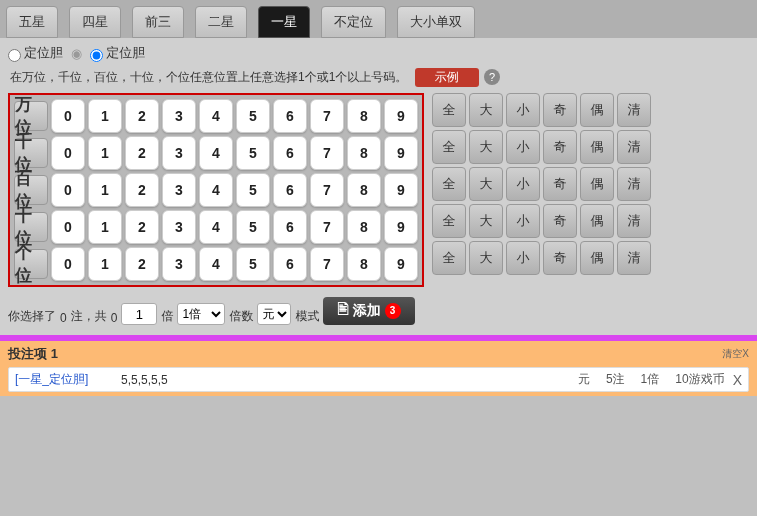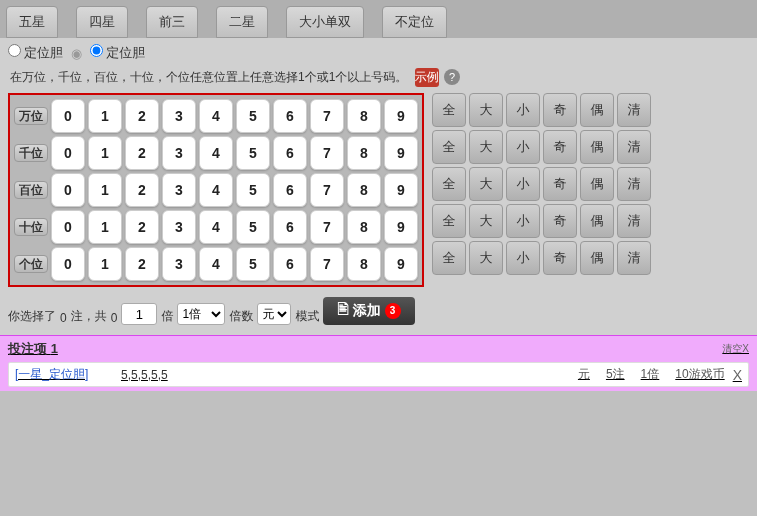--- a/index.html
+++ b/index.html
@@ -10,21 +10,21 @@
       font-family: 'Microsoft YaHei', SimHei, sans-serif;
       font-size: 13px;
       overflow: hidden;
     }
 
     
     .tab-bar {
       display: flex;
       background: #b0b0b0;
       padding: 6px 6px 0 6px;
-      gap: 18px;
+      gap: 11px;
       align-items: flex-end;
     }
     .tab-btn {
       padding: 6px 12px;
       border-radius: 4px 4px 0 0;
       border: 1px solid #999;
       background: linear-gradient(to bottom, #d8d8d8, #c0c0c0);
       color: #333;
       cursor: pointer;
       font-size: 13px;
@@ -57,40 +57,40 @@
 
     
     .mode-row {
       display: flex;
       align-items: center;
       gap: 8px;
       margin-bottom: 6px;
     }
     .radio-label {
       display: flex;
-      align-items: flex-start;
+      align-items: flex-end;
       gap: 3px;
       cursor: pointer;
       font-size: 13px;
       color: #333;
     }
     .radio-label input[type=radio] { cursor: pointer; }
 
     
     .desc-text {
       font-size: 12px;
       color: #333;
       margin-bottom: 6px;
       padding-left: 2px;
     }
     .example-btn {
       display: inline-block;
       background: #c0392b;
       color: white;
-      padding: 1px 0;
+      padding: 1px 20px;
       border-radius: 3px;
       font-size: 12px;
       cursor: pointer;
       margin-left: 4px;
     }
     .help-icon {
       display: inline-block;
       background: #888;
       color: white;
       border-radius: 50%;
@@ -118,28 +118,28 @@
     }
     .grid-row {
       display: flex;
       align-items: center;
       gap: 3px;
       margin-bottom: 3px;
     }
     .grid-row:last-child { margin-bottom: 0; }
     .row-label {
       width: 34px;
-      height: 18px;
+      height: 30px;
       background: linear-gradient(to bottom, #d8d8d8, #b8b8b8);
       border: 1px solid #999;
       border-radius: 4px;
       display: flex;
       align-items: center;
       justify-content: center;
-      font-size: 12px;
+      font-size: 17px;
       color: #333;
       font-weight: bold;
       cursor: pointer;
     }
     .num-btn {
       width: 34px;
       height: 34px;
       background: white;
       border: 1px solid #ccc;
       border-radius: 6px;
@@ -226,24 +226,23 @@
       width: 16px;
       height: 16px;
       font-size: 10px;
       text-align: center;
       line-height: 16px;
       font-weight: bold;
     }
 
     
     .bet-list-area {
-      background: #f0abfc;
-      border-top: 1px solid #d946ef;
+      background: #fdba74;
+      border-top: 6px solid #d946ef;
       padding: 4px 8px;
-      text-decoration: underline;
     }
     .bet-list-header {
       display: flex;
       justify-content: space-between;
       align-items: center;
       margin-bottom: 4px;
     }
     .bet-list-title {
       font-size: 13px;
       font-weight: bold;
@@ -292,22 +291,23 @@
     }
   </style>
 </head>
 <body>
 
 <div class="tab-bar">
   <button class="tab-btn">五星</button>
   <button class="tab-btn">四星</button>
   <button class="tab-btn">前三</button>
   <button class="tab-btn">二星</button>
+  <button class="tab-btn active">一星</button>
+  <button class="tab-btn">不定位</button>
   <button class="tab-btn">大小单双</button>
-  <button class="tab-btn">不定位</button>
 </div>
 
 <div class="main-area">
 
   <div class="mode-row">
     <label class="radio-label">
       <input type="radio" name="mode" style="">
       <span>定位胆</span>
     </label>
     <span style="color:#999">◉</span>

